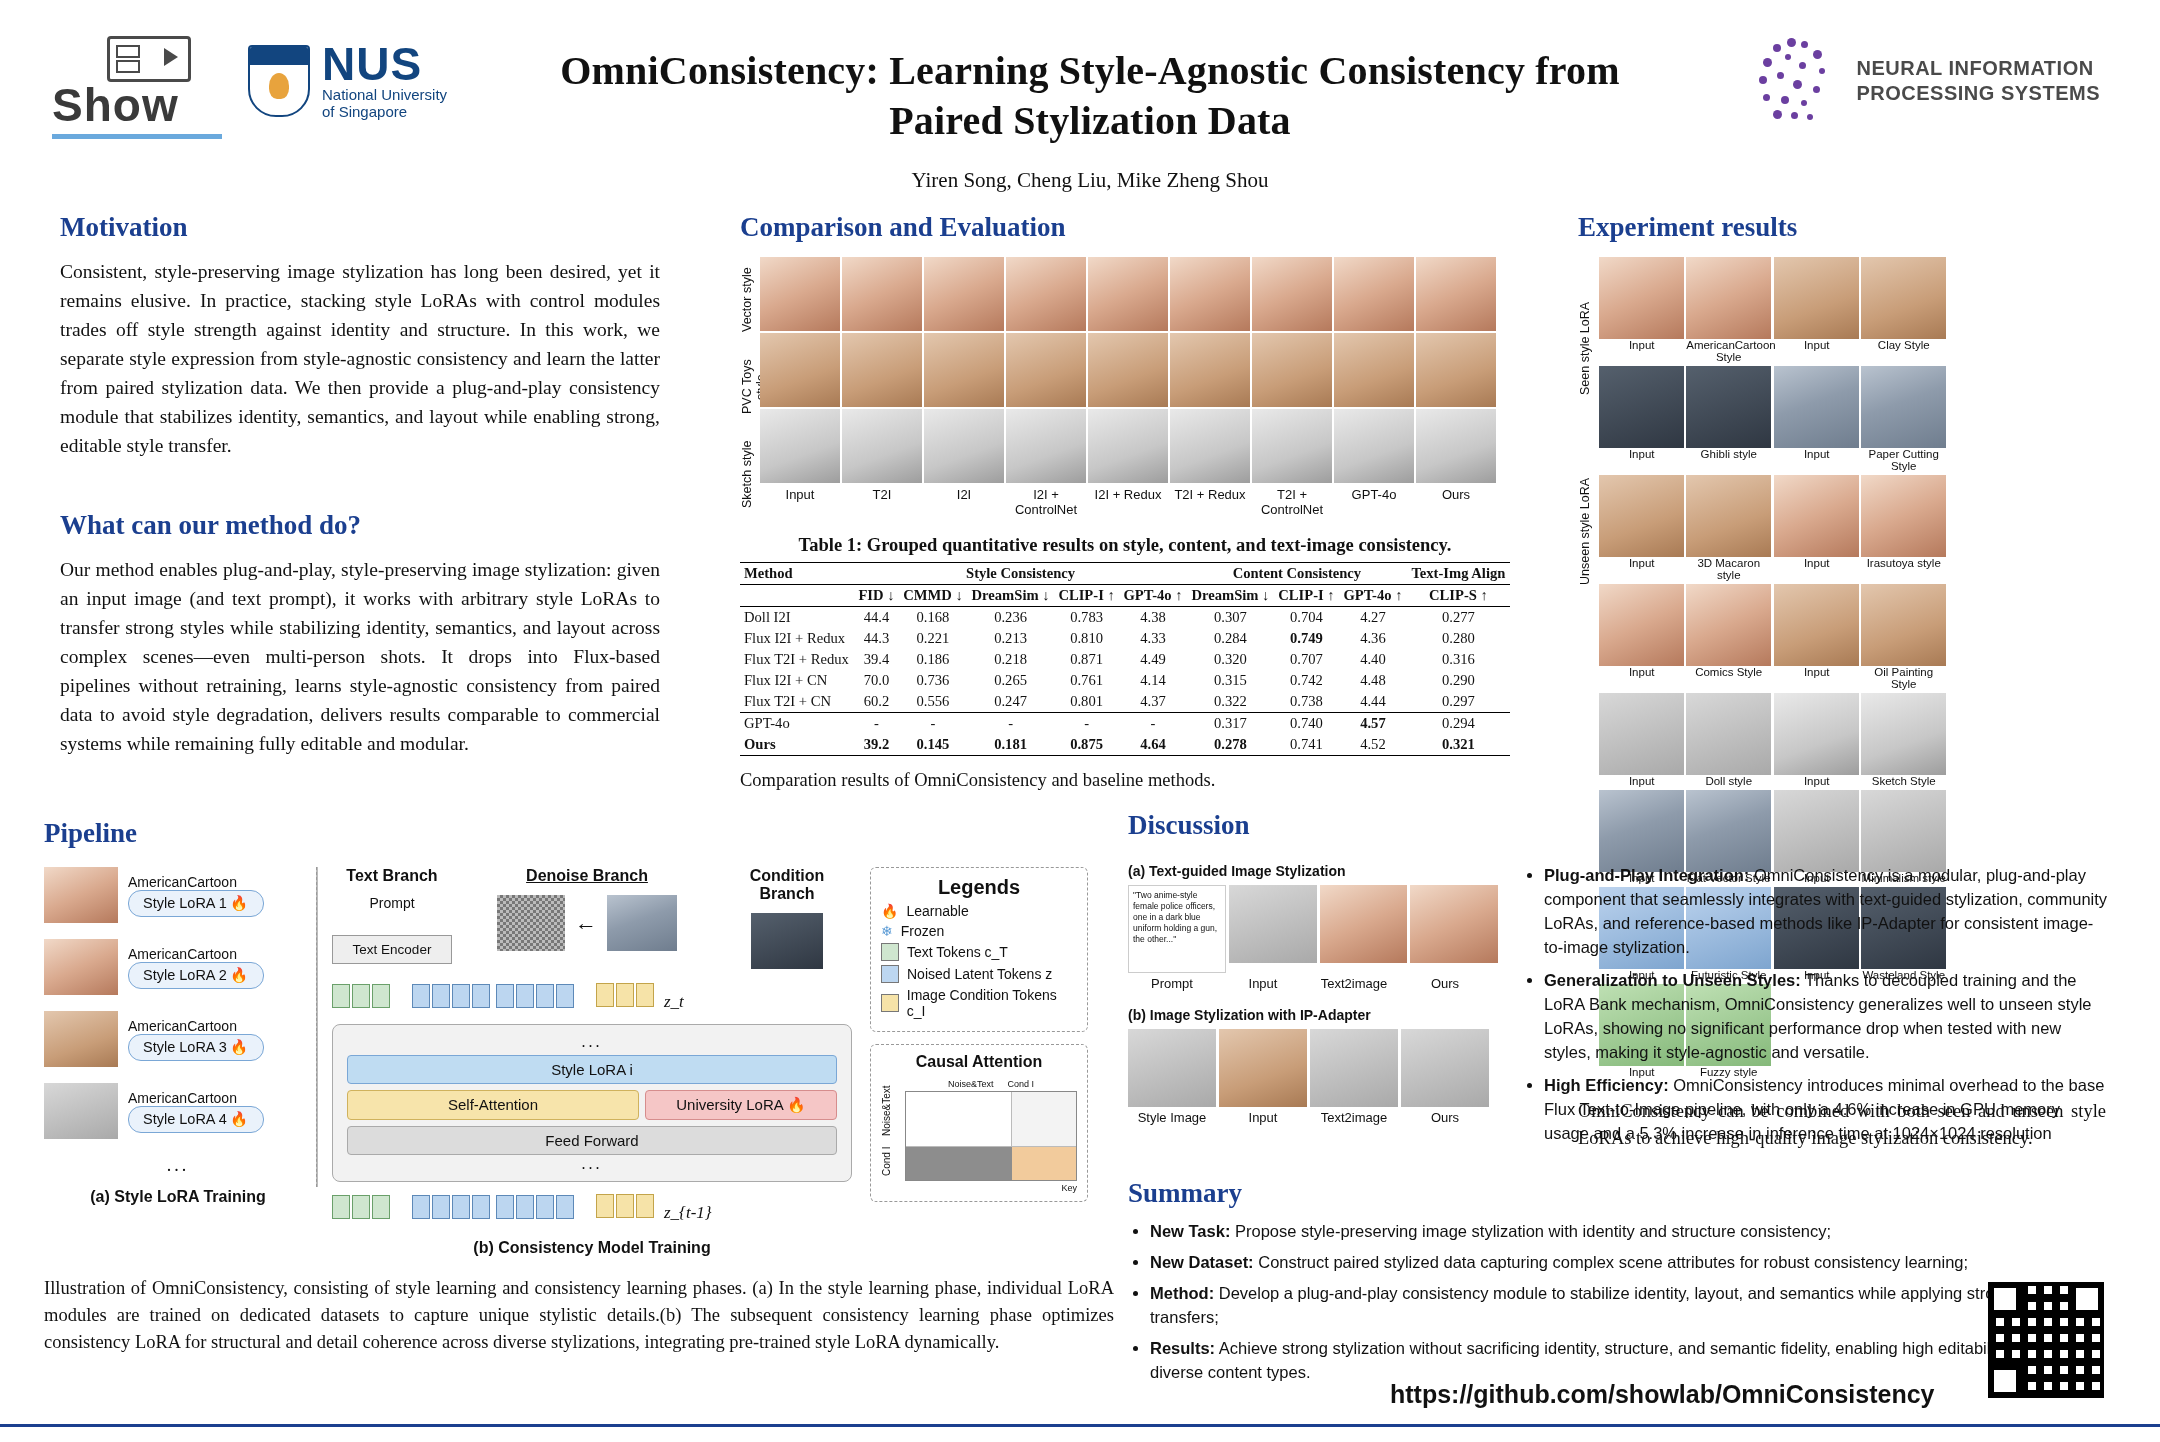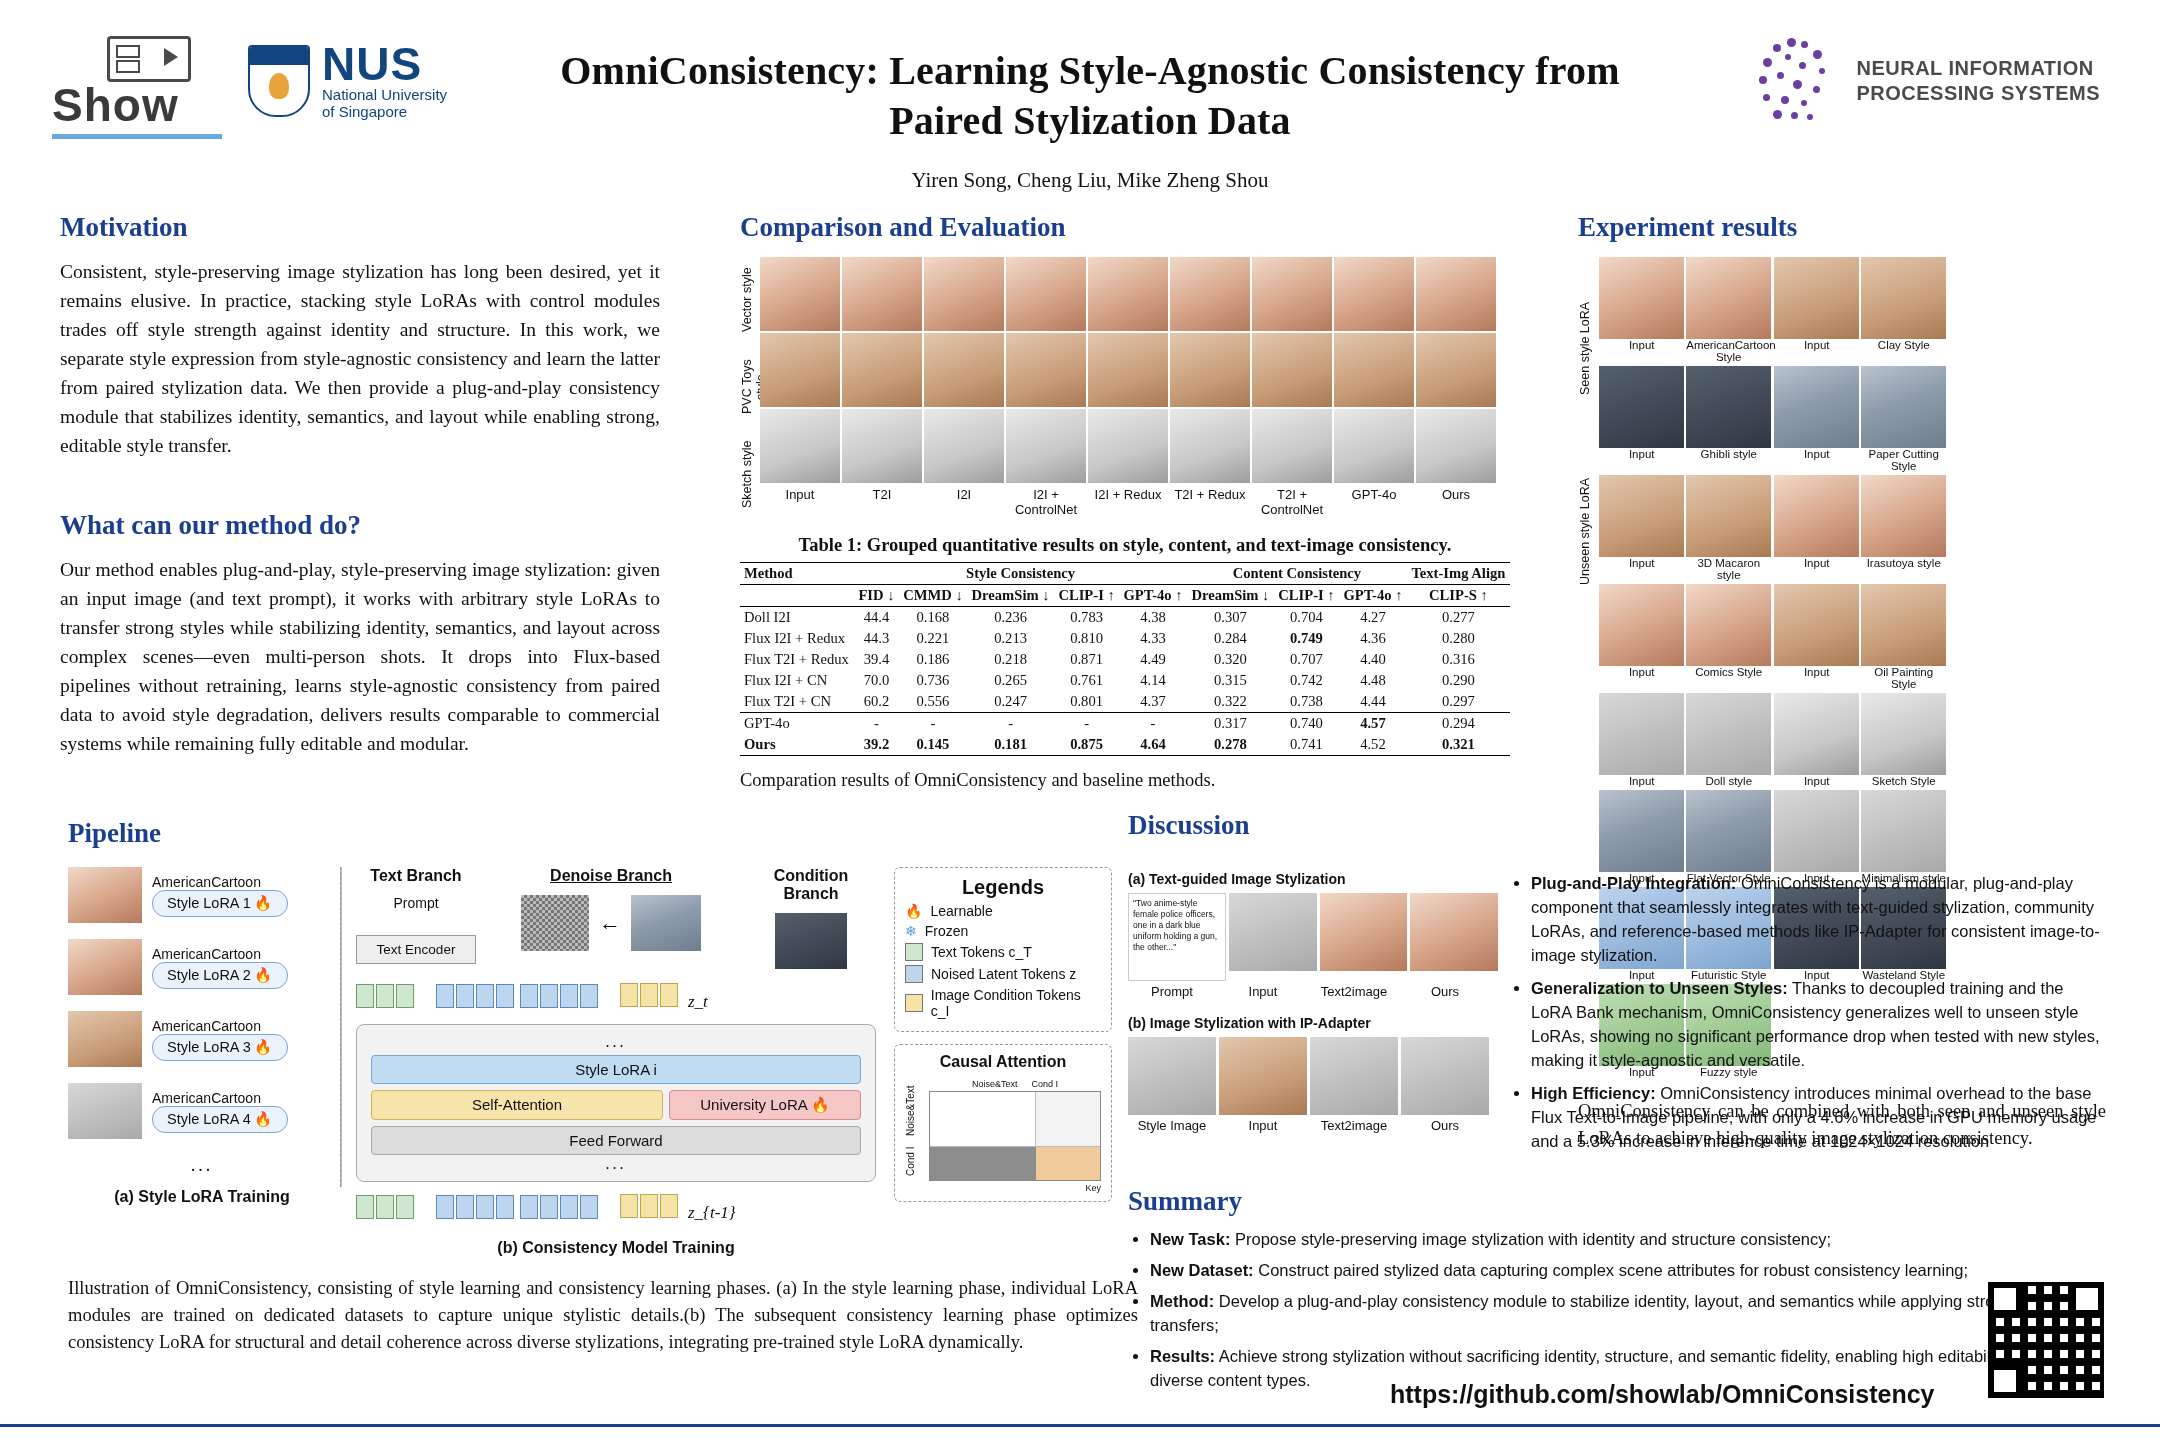--- a/index.html
+++ b/index.html
@@ -66,21 +66,21 @@
 
   
   .exp-grid{display:flex;flex-wrap:wrap;gap:3px;}
   .exp-cell{width:172px;}
   .exp-pair{display:flex;gap:2px;}
   .exp-pair .ph{width:85px;height:82px;}
   .exp-cap{display:flex;gap:2px;}
   .exp-cap span{width:85px;text-align:center;font-size:11.5px;font-family:"Liberation Sans",sans-serif;}
 
   
-  .pipeline{position:absolute;left:68px;top:818px;width:1080px;}
+  .pipeline{position:absolute;left:44px;top:818px;width:1080px;}
   .lora-row{display:flex;align-items:center;gap:10px;margin-bottom:10px;}
   .lora-label{font-family:"Liberation Sans",sans-serif;font-size:14px;}
   .lora-btn{border:1px solid #7aa7d6;border-radius:13px;background:#eaf2fb;font-family:"Liberation Sans",sans-serif;font-size:14.5px;padding:4px 14px;}
   .branch-title{font-family:"Liberation Sans",sans-serif;font-weight:bold;font-size:16px;text-align:center;}
   .token{width:16px;height:22px;border:1px solid #6f86a8;display:inline-block;margin-right:2px;}
   .tok-green{background:#cfe6cf;border-color:#6aa06a;}
   .tok-blue{background:#bcd6f0;border-color:#5d89b8;}
   .tok-yellow{background:#f6e3a8;border-color:#c3a44a;}
   .attn-bar{font-family:"Liberation Sans",sans-serif;font-size:15px;text-align:center;border-radius:4px;padding:5px 0;}
   .legend-box{border:1px dashed #999;border-radius:6px;padding:8px 10px;}
@@ -658,21 +658,21 @@
         </div>
       </div>
     </div>
 
     <div class="caption" style="margin-top:18px;width:1070px">Illustration of OmniConsistency, consisting of style learning and consistency learning phases. (a) In the style learning phase, individual LoRA modules are trained on dedicated datasets to capture unique stylistic details.(b) The subsequent consistency learning phase optimizes consistency LoRA for structural and detail coherence across diverse stylizations, integrating pre-trained style LoRA dynamically.</div>
   </div>
 
   <div class="discussion">
     <div class="sec-h">Discussion</div>
 
-    <div style="display:flex;gap:11px;margin-top:30px">
+    <div style="display:flex;gap:24px;margin-top:22px">
       <div style="width:370px">
         <div style="font-family:'Liberation Sans',sans-serif;font-size:14px;font-weight:bold">(a) Text-guided Image Stylization</div>
         <div style="display:flex;gap:3px;margin-top:6px">
           <div style="width:88px;height:78px;border:1px solid #ccc;font-size:8.5px;font-family:'Liberation Sans',sans-serif;padding:4px;line-height:11px;overflow:hidden">"Two anime-style female police officers, one in a dark blue uniform holding a gun, the other..."</div>
           <div class="ph grey" style="width:88px;height:78px"></div>
           <div class="ph anime" style="width:88px;height:78px"></div>
           <div class="ph anime" style="width:88px;height:78px"></div>
         </div>
         <div style="display:flex;gap:3px;margin-top:3px">
           <span class="collabel" style="width:88px">Prompt</span>

